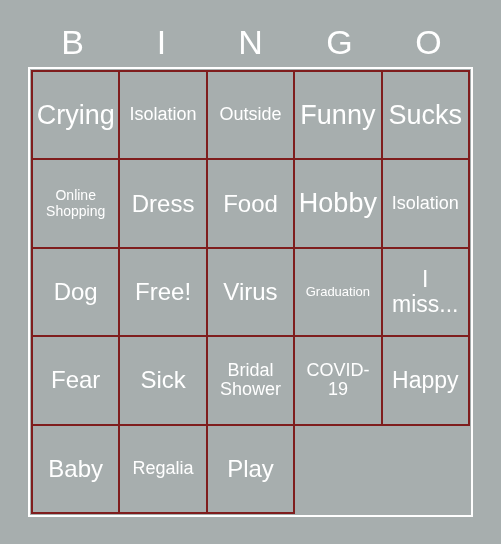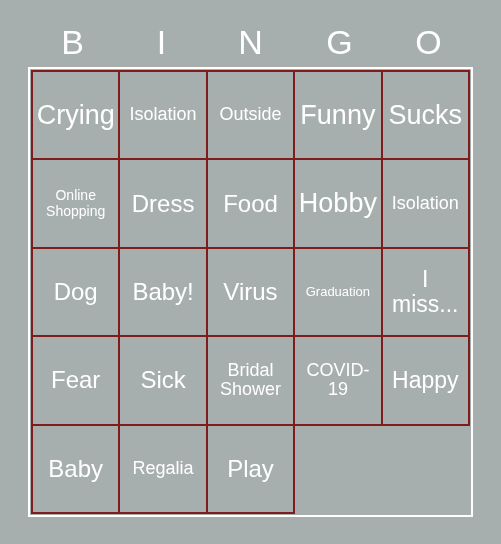--- a/index.html
+++ b/index.html
@@ -137,21 +137,21 @@
         <div class="cell">
           <span class="cell-text fs-lg">Hobby</span>
         </div>
         <div class="cell">
           <span class="cell-text fs-sm">Isolation</span>
         </div>
         <div class="cell">
           <span class="cell-text fs-xl">Dog</span>
         </div>
         <div class="cell">
-          <span class="cell-text fs-xl">Baby!</span>
+          <span class="cell-text fs-xl">Free!</span>
         </div>
         <div class="cell">
           <span class="cell-text fs-xl">Virus</span>
         </div>
         <div class="cell">
           <span class="cell-text fs-xxs">Graduation</span>
         </div>
         <div class="cell">
           <span class="cell-text fs-md">I
 miss...</span>

